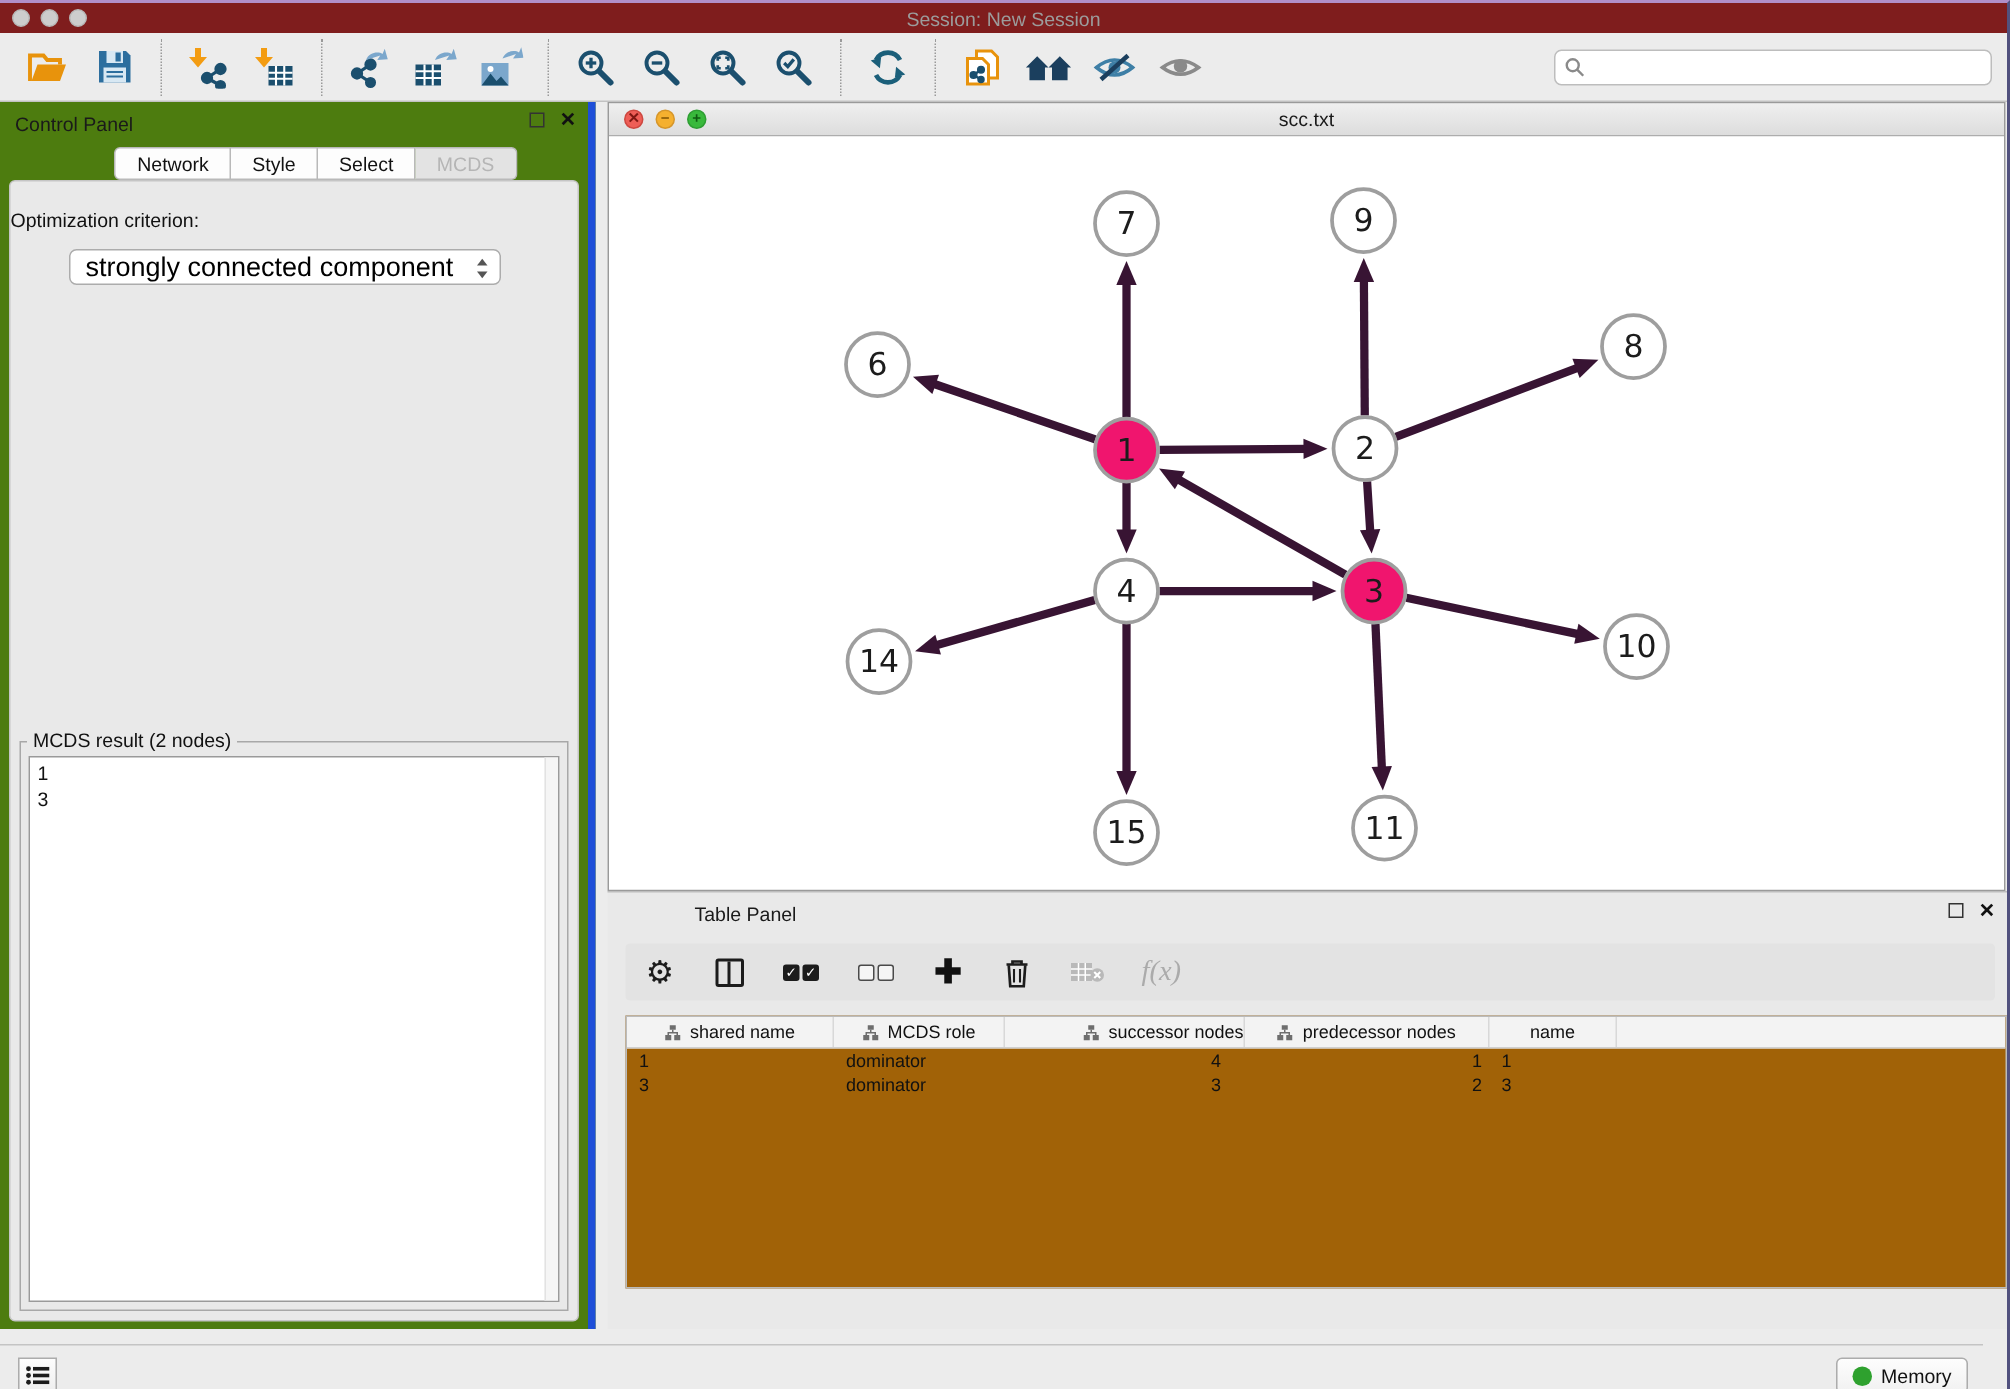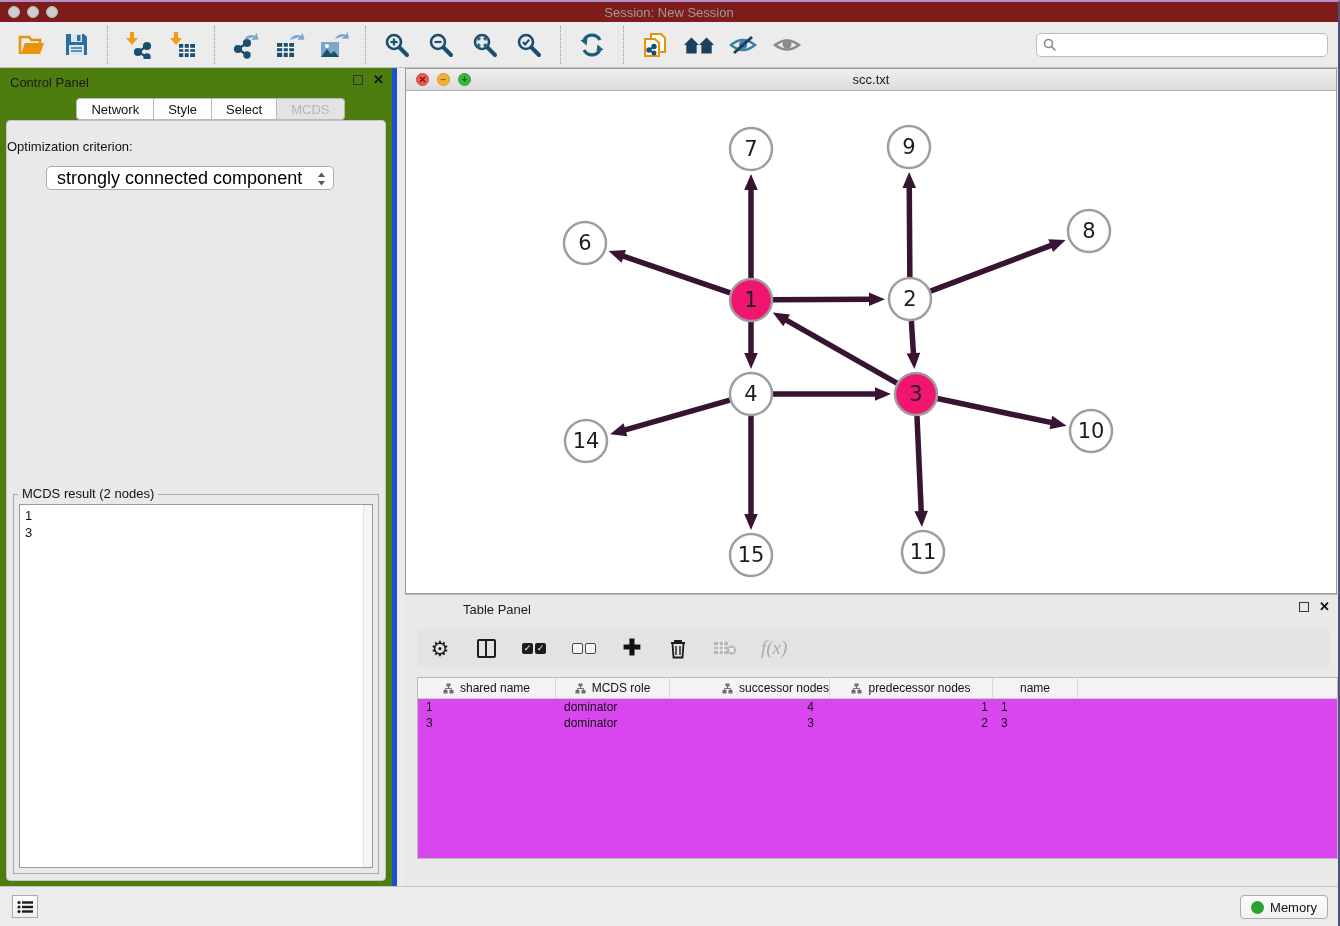--- a/index.html
+++ b/index.html
@@ -68,31 +68,31 @@
   .tpt-icon { display:flex; align-items:center; justify-content:center; min-width:22px; height:24px; cursor:pointer; color:#1C1C1C; }
   .tpt-icon.disabled { cursor:default; }
   .gear-glyph { font-size:21px; line-height:21px; color:#1C1C1C; }
   .col-split { width:19px; height:19px; border:2.5px solid #1C1C1C; border-radius:2px; position:relative; }
   .col-split::after { content:""; position:absolute; left:6px; top:0; bottom:0; width:2.5px; background:#1C1C1C; }
   .cb { width:11px; height:11px; display:inline-block; margin:0 1px; }
   .cb.on { background:#1C1C1C; color:#fff; font-size:9px; line-height:11px; text-align:center; border-radius:2px; }
   .cb.off { border:1.5px solid #4A4A4A; border-radius:2px; background:#F5F5F5; }
   .plus-glyph { font-size:22px; font-weight:bold; color:#111; line-height:22px; }
   .fx { font-family:"Liberation Serif", serif; font-style:italic; font-size:19px; color:#ABABAB; }
-  #tp-table { margin:10px 0 0 12px; height:182px; background:#d946ef; border:1px solid #BBBBBB; position:relative; overflow:hidden; }
+  #tp-table { margin:10px 0 0 12px; height:182px; background:#a16207; border:1px solid #BBBBBB; position:relative; overflow:hidden; }
   #tp-thead { display:flex; height:21px; background:#F3F3F3; border-bottom:1px solid #CFCFCF; }
   .th { display:flex; align-items:center; justify-content:center; gap:6px; font-size:12px; color:#111;
     border-right:1px solid #D8D8D8; cursor:pointer; }
   .tr { display:flex; height:16px; align-items:center; }
   .td { font-size:12px; color:#111; padding:0 8px; cursor:default; }
   .num-r { text-align:right; }
   .c0{width:138px;} .c1{width:114px;} .c2{width:160px;justify-content:flex-end;} .c3{width:163px;} .c4{width:85px;}
   #tp-tabs { position:absolute; bottom:4px; left:0; right:0; display:flex; justify-content:center; }
   
-  #status-bar { position:absolute; left:0; right:0; bottom:0; height:40px; background:#ECECEC; border-top:1px solid #C4C4C4; }
+  #status-bar { position:absolute; left:0; right:16px; bottom:0; height:30px; background:#ECECEC; border-top:1px solid #C4C4C4; }
   #status-left-btn { position:absolute; left:12px; top:8px; width:26px; height:23px; background:linear-gradient(#FDFDFD,#EFEFEF);
     border:1px solid #ACACAC; display:flex; align-items:center; justify-content:center; cursor:pointer; }
   #memory-btn { position:absolute; right:10px; top:8px; height:24px; background:linear-gradient(#FDFDFD,#F1F1F1);
     border:1px solid #ACACAC; border-radius:4px; display:flex; align-items:center; gap:6px; padding:0 10px; font-size:13px; color:#111; cursor:pointer; }
   #memory-dot { width:13px; height:13px; border-radius:50%; background:#2EA12E; }
   svg { display:block; }
 </style>
 </head>
 <body>
 

